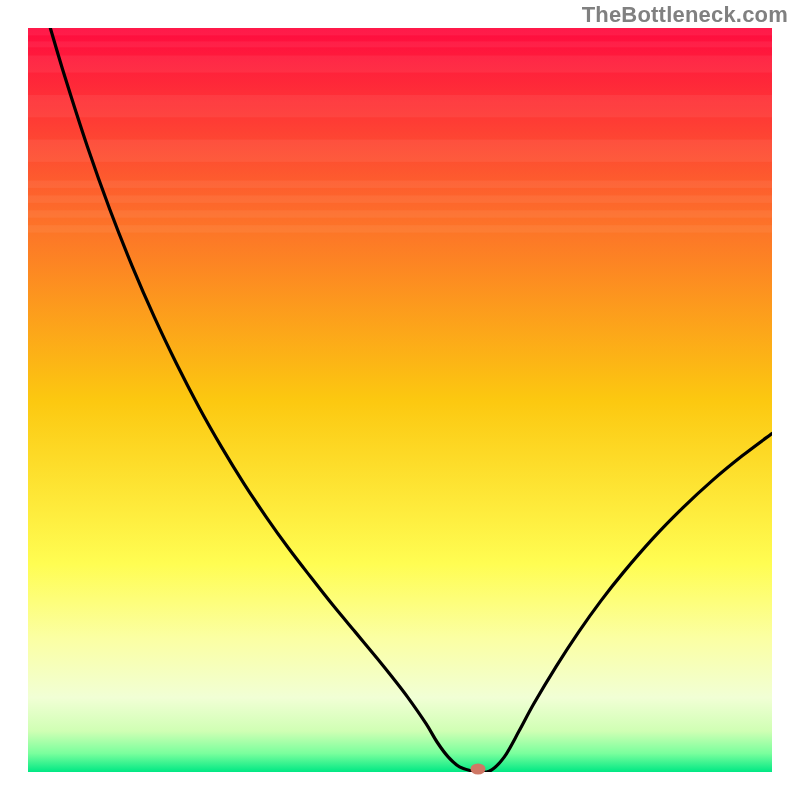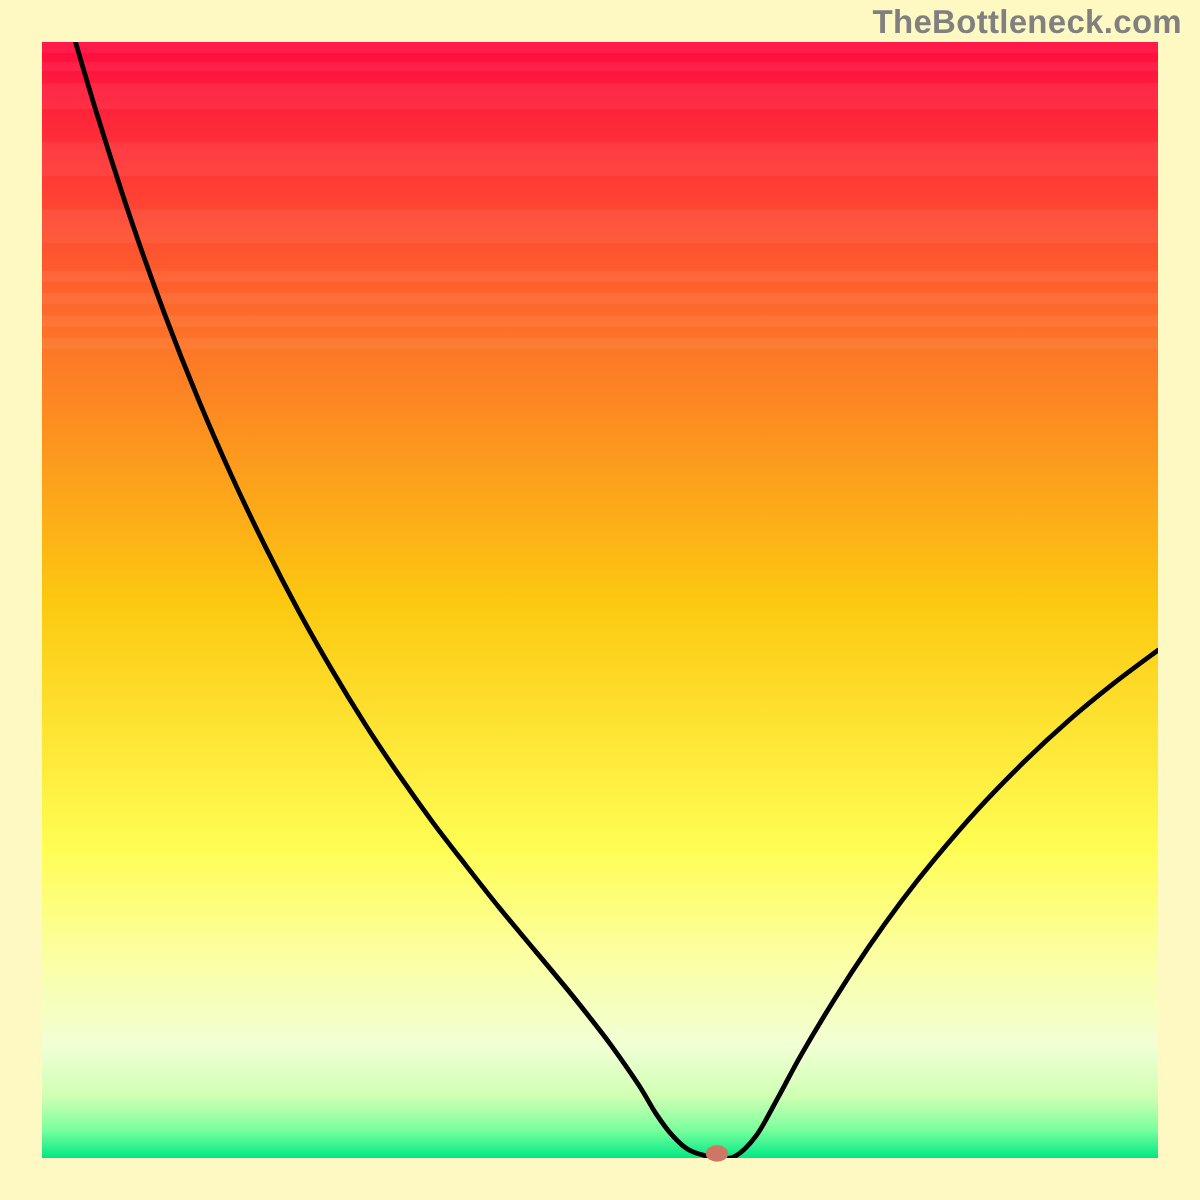--- a/index.html
+++ b/index.html
@@ -7,21 +7,21 @@
     padding: 0;
     width: 800px;
     height: 800px;
     background: #000;
     font-family: Arial, Helvetica, sans-serif;
   }
   .frame {
     position: relative;
     width: 800px;
     height: 800px;
-    background: #fef9c3;
+    background: #ffffff;
   }
   .watermark {
     position: absolute;
     top: 2px;
     right: 12px;
     color: #808080;
     font-size: 22px;
     font-weight: 600;
     letter-spacing: 0.2px;
   }

